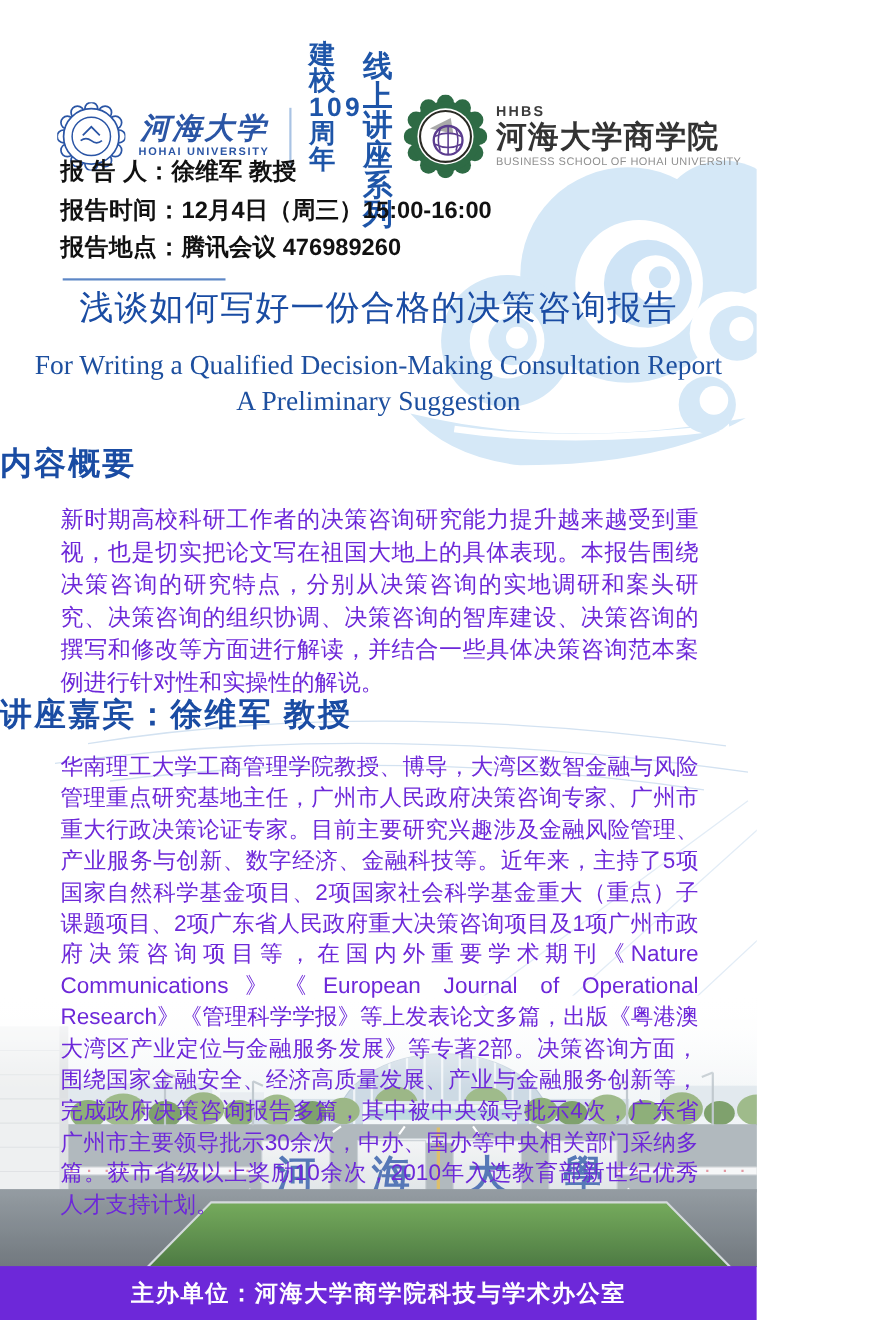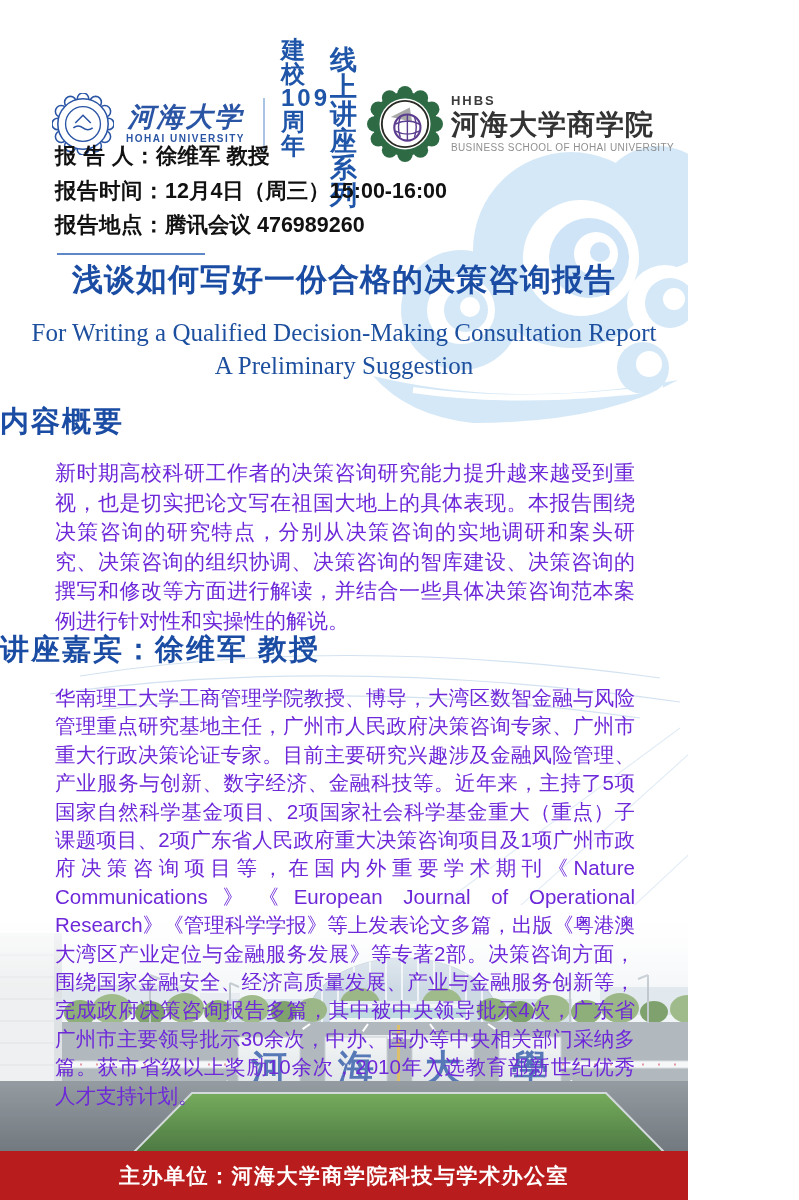--- a/index.html
+++ b/index.html
@@ -27,35 +27,35 @@
   .school-abbr{font-size:13px;font-weight:bold;color:#3c3c3c;letter-spacing:2px;}
   .school-zh{font-size:28px;font-weight:bold;color:#333;letter-spacing:1px;margin-top:4px;}
   .school-en{font-size:10px;color:#8f8f8f;letter-spacing:.4px;margin-top:4px;white-space:nowrap;}
   
   .info{position:absolute;top:139px;left:55px;z-index:3;font-size:21.5px;
     font-weight:bold;color:#111;line-height:34.5px;}
   .info-row .label{letter-spacing:.5px;}
   .info-underline{width:148px;height:2px;background:#5d87c6;margin-top:10px;margin-left:2px;}
   
   .title-block{position:absolute;top:259px;left:0;right:0;text-align:center;z-index:3;}
-  .title-zh{font-size:31px;font-weight:bold;color:#1a4ca3;letter-spacing:1px;margin:0;}
+  .title-zh{font-size:31px;font-weight:normal;color:#1a4ca3;letter-spacing:1px;margin:0;}
   .title-en{font-family:"Liberation Serif",serif;font-size:25px;color:#1d4f9f;
     line-height:33px;margin-top:15px;}
   .section-heading{position:absolute;left:0;right:0;z-index:3;
     font-size:29px;font-weight:bold;color:#1a4ca3;letter-spacing:2px;}
   .heading-summary{top:402px;}
   .heading-guest{top:630px;}
   .body-text{position:absolute;left:55px;right:53px;z-index:3;color:#6d28d9;
     text-align:justify;margin:0;}
   .summary-body{top:458px;font-size:21px;line-height:29.5px;}
   .guest-body{top:684px;font-size:20.5px;line-height:28.4px;}
   
   .photo{position:absolute;top:905px;left:0;width:799px;height:247px;z-index:1;}
   
-  .footer{position:absolute;left:0;right:0;bottom:0;height:49px;background:#b91c1c;
+  .footer{position:absolute;left:0;right:0;bottom:0;height:49px;background:#6d28d9;
     display:flex;align-items:center;justify-content:center;z-index:4;}
   .footer-text{color:#fff;font-size:21px;font-weight:bold;letter-spacing:1.5px;}
 </style>
 </head>
 <body>
 
 <div class="poster">
 
   <svg class="wave-decor" viewBox="0 0 345 305">
     <g>

